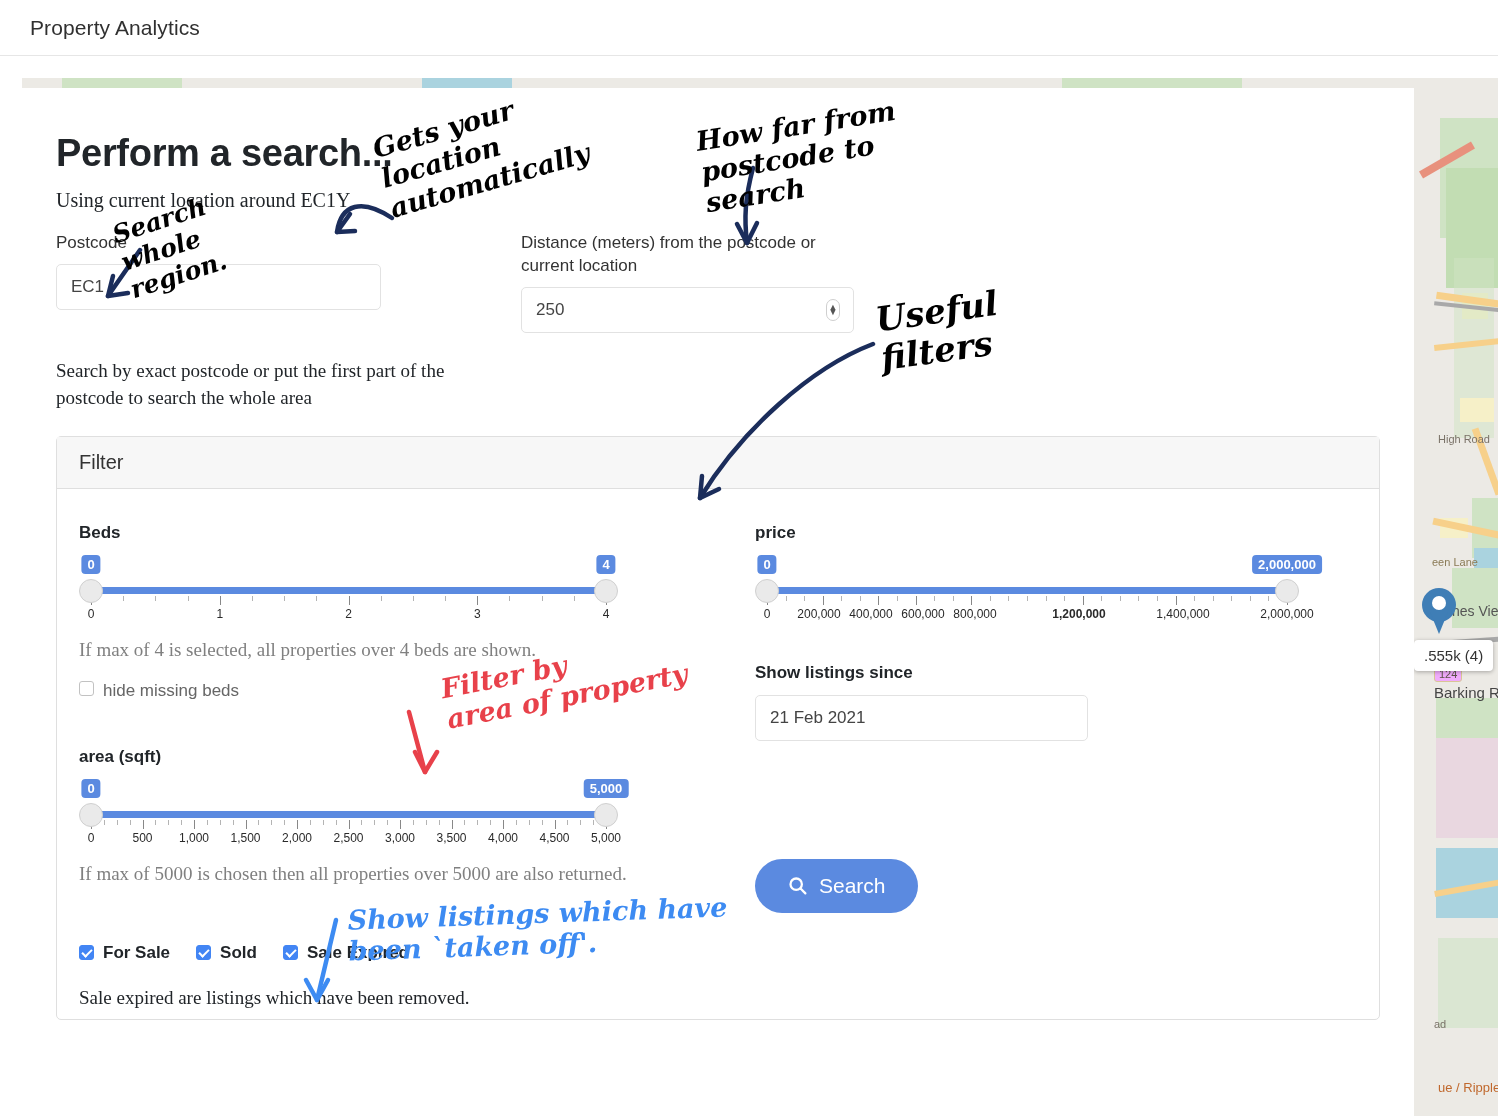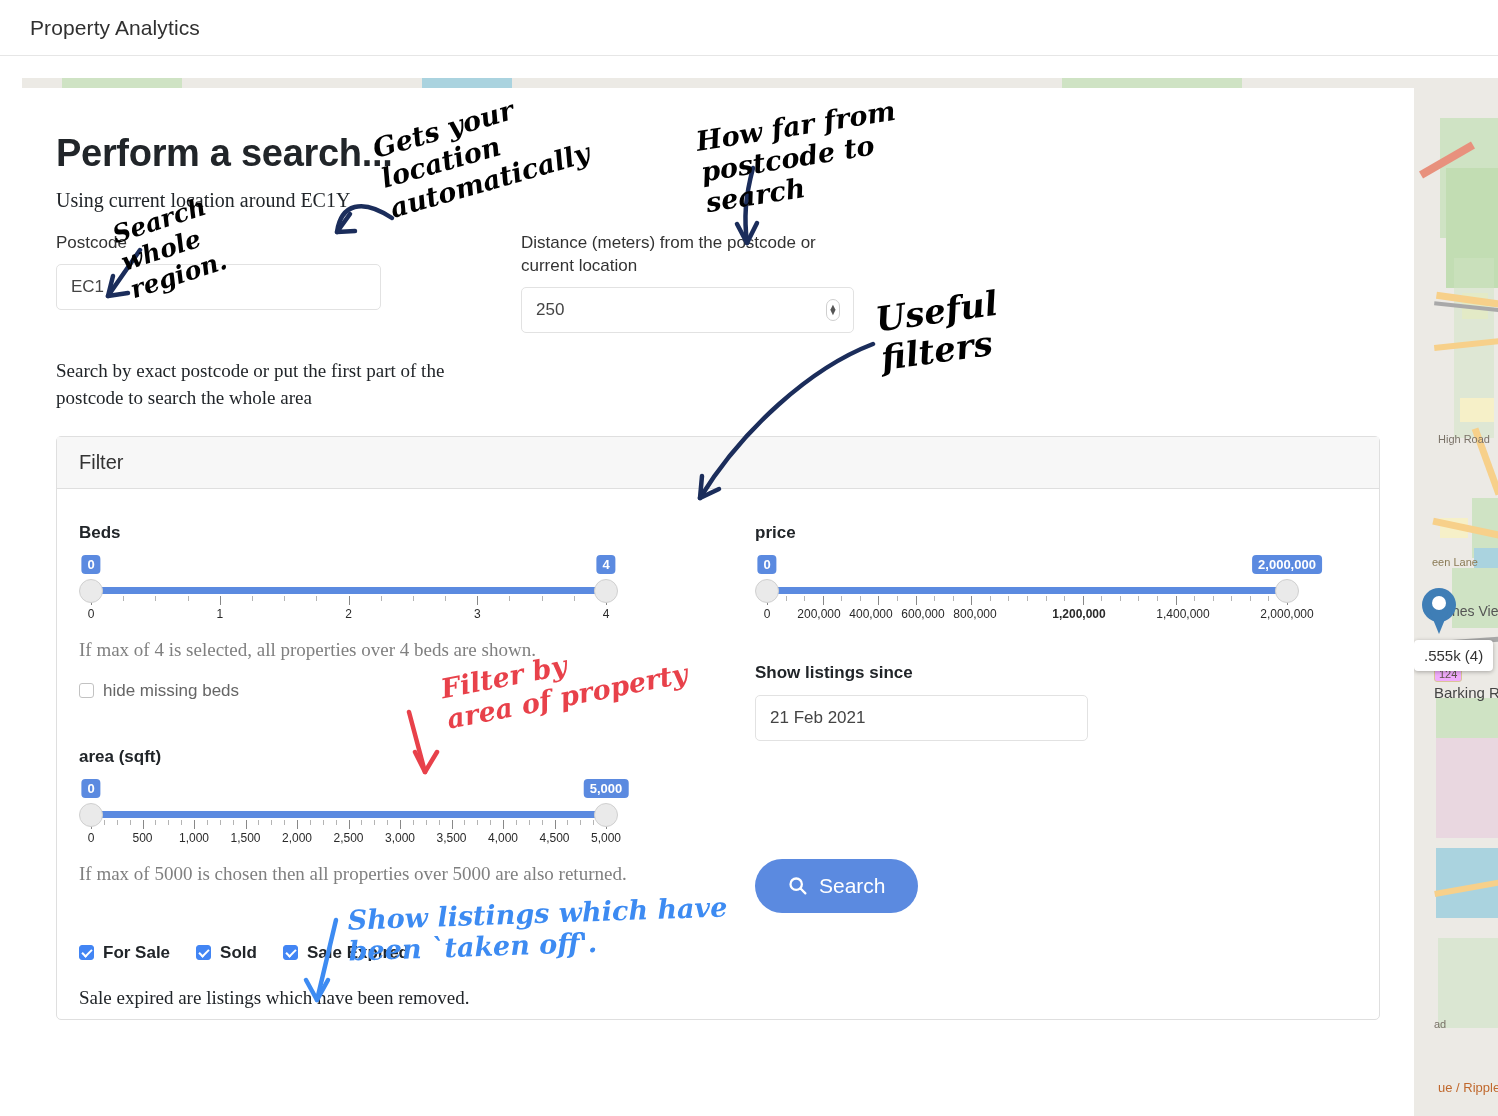--- a/index.html
+++ b/index.html
@@ -179,21 +179,21 @@
   .tick.minor { height:5px; }
   .tick-labels { position:absolute; top:42px; height:20px; }
   .tick-label {
     position:absolute; font-size:12px; color:#2a2a2a;
     transform:translateX(-50%); white-space:nowrap;
   }
   .slider-note {
     font-family:"Liberation Serif", serif;
     font-size:19px; color:#808080; margin-top:16px;
   }
-  .chk-row { display:flex; align-items:center; margin-top:20px; }
+  .chk-row { display:flex; align-items:flex-start; margin-top:20px; }
   .chk-box {
     width:15px;height:15px;border:1px solid #c2c2c2;border-radius:3px;
     background:#fff; margin-right:9px; flex:none;
   }
   .chk-box.checked {
     background:#4285f4; border-color:#4285f4; position:relative;
   }
   .chk-box.checked:after{
     content:""; position:absolute; left:4px; top:1px;
     width:4px;height:8px;border:solid #fff;border-width:0 2px 2px 0;

